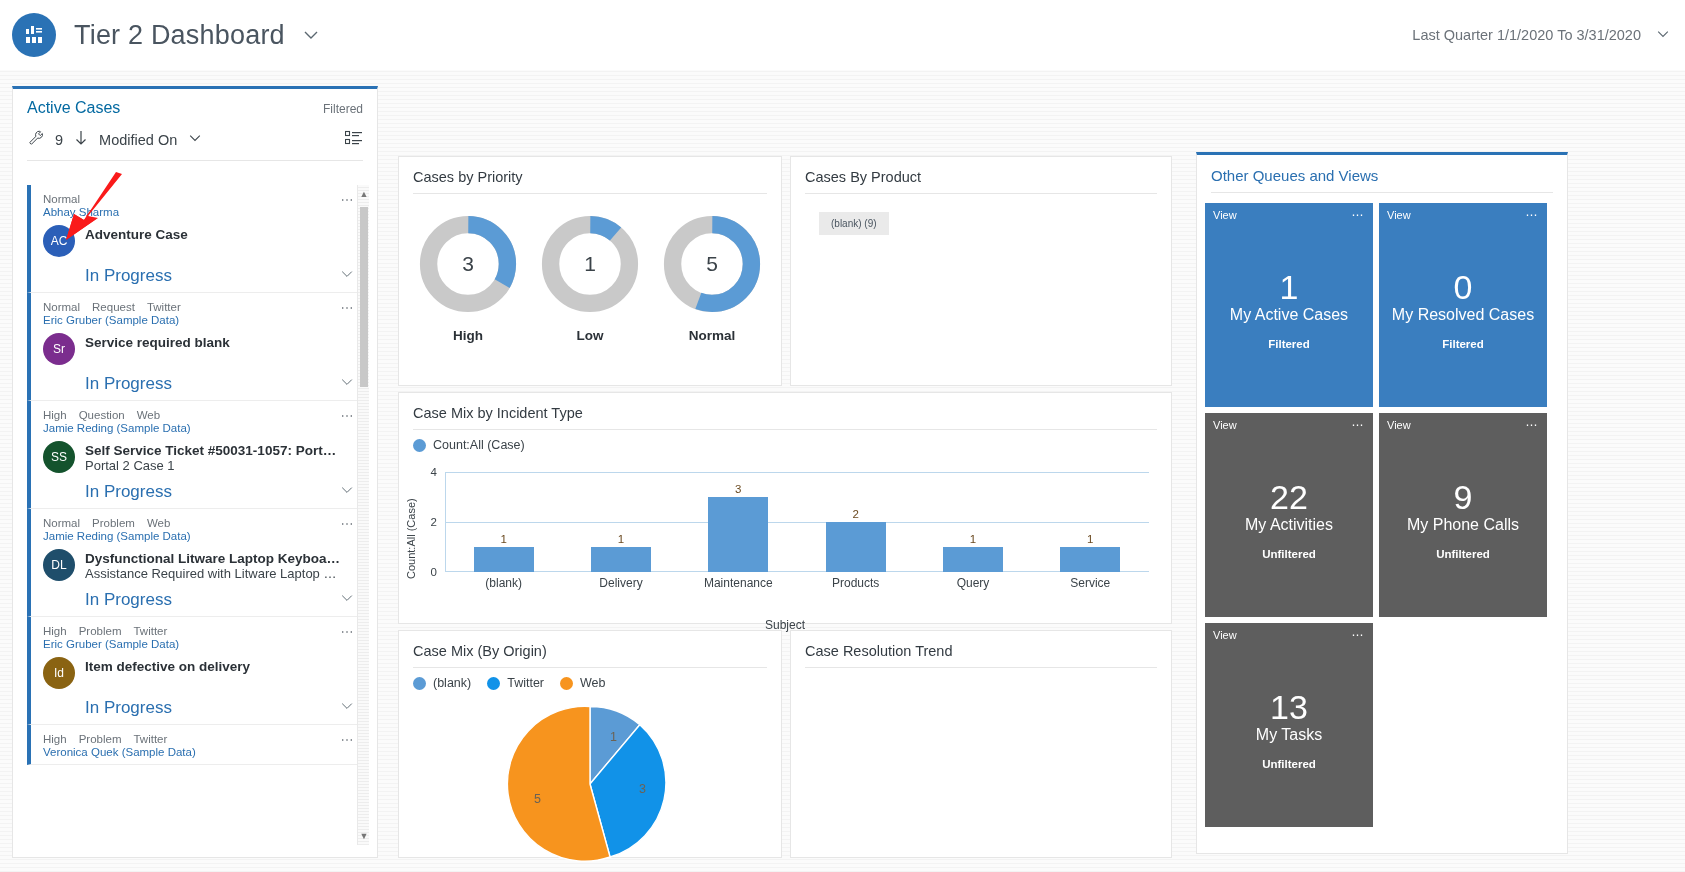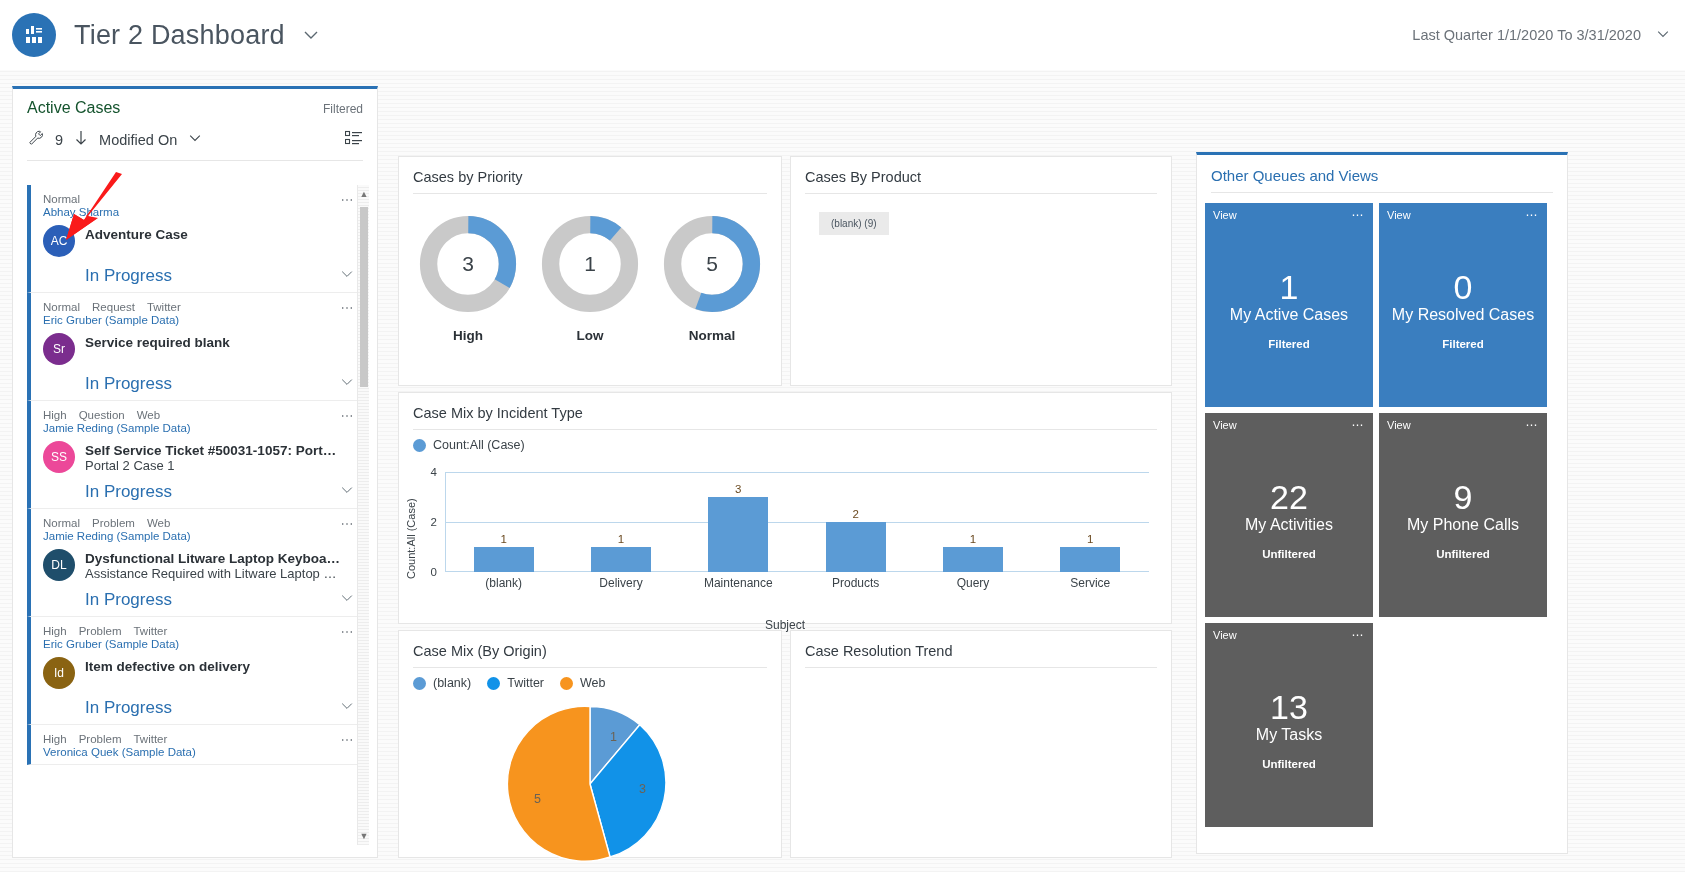--- a/index.html
+++ b/index.html
@@ -43,21 +43,21 @@
   .panel-title {
     font-size:15px; color:#2a6fb0; font-weight:400;
     padding:12px 14px 8px 14px;
   }
   .panel-title.dark { color:#333b42; font-size:14.5px; }
   .panel-rule { height:1px; background:#e6e6e6; margin:0 14px; }
 
   
   #active-cases { left:12px; top:16px; width:366px; height:772px; }
   .ac-head { display:flex; align-items:baseline; padding:10px 14px 4px 14px; }
-  .ac-head .t { font-size:16px; color:#14532d; }
+  .ac-head .t { font-size:16px; color:#0369a1; }
   .ac-head .filtered { margin-left:auto; font-size:12px; color:#6b7279; }
   .ac-toolbar {
     display:flex; align-items:center; gap:10px;
     padding:8px 14px 10px 14px; color:#444c54; font-size:14px;
   }
   .ac-toolbar .count { font-size:14.5px; color:#3b4349; }
   .ac-toolbar .sortby { font-size:14.5px; color:#3b4349; }
   .ac-toolbar .spacer { margin-left:auto; }
   .ac-divider { height:1px; background:#e6e6e6; margin:0 14px; }
 
@@ -308,21 +308,21 @@
 
         <div class="case-card">
           <div class="cc-dots">⋯</div>
           <div class="cc-tags">
             <span>High</span>
             <span>Question</span>
             <span>Web</span>
           </div>
           <div class="cc-customer">Jamie Reding (Sample Data)</div>
           <div class="cc-body">
-            <div class="avatar" style="background:#ec4899">SS</div>
+            <div class="avatar" style="background:#14532d">SS</div>
             <div class="cc-texts">
               <div class="cc-title">Self Service Ticket #50031-1057: Portal 2 C...</div>
               <div class="cc-sub">Portal 2 Case 1</div>
             </div>
           </div>
           <div class="cc-foot">
             <span class="cc-status">In Progress</span>
             <span class="cc-chev">
               <svg width="16" height="14" viewBox="0 0 20 16">
                   <path d="M4 5 L10 11 L16 5" fill="none" stroke="#5b6770" stroke-width="1.2"></path>

